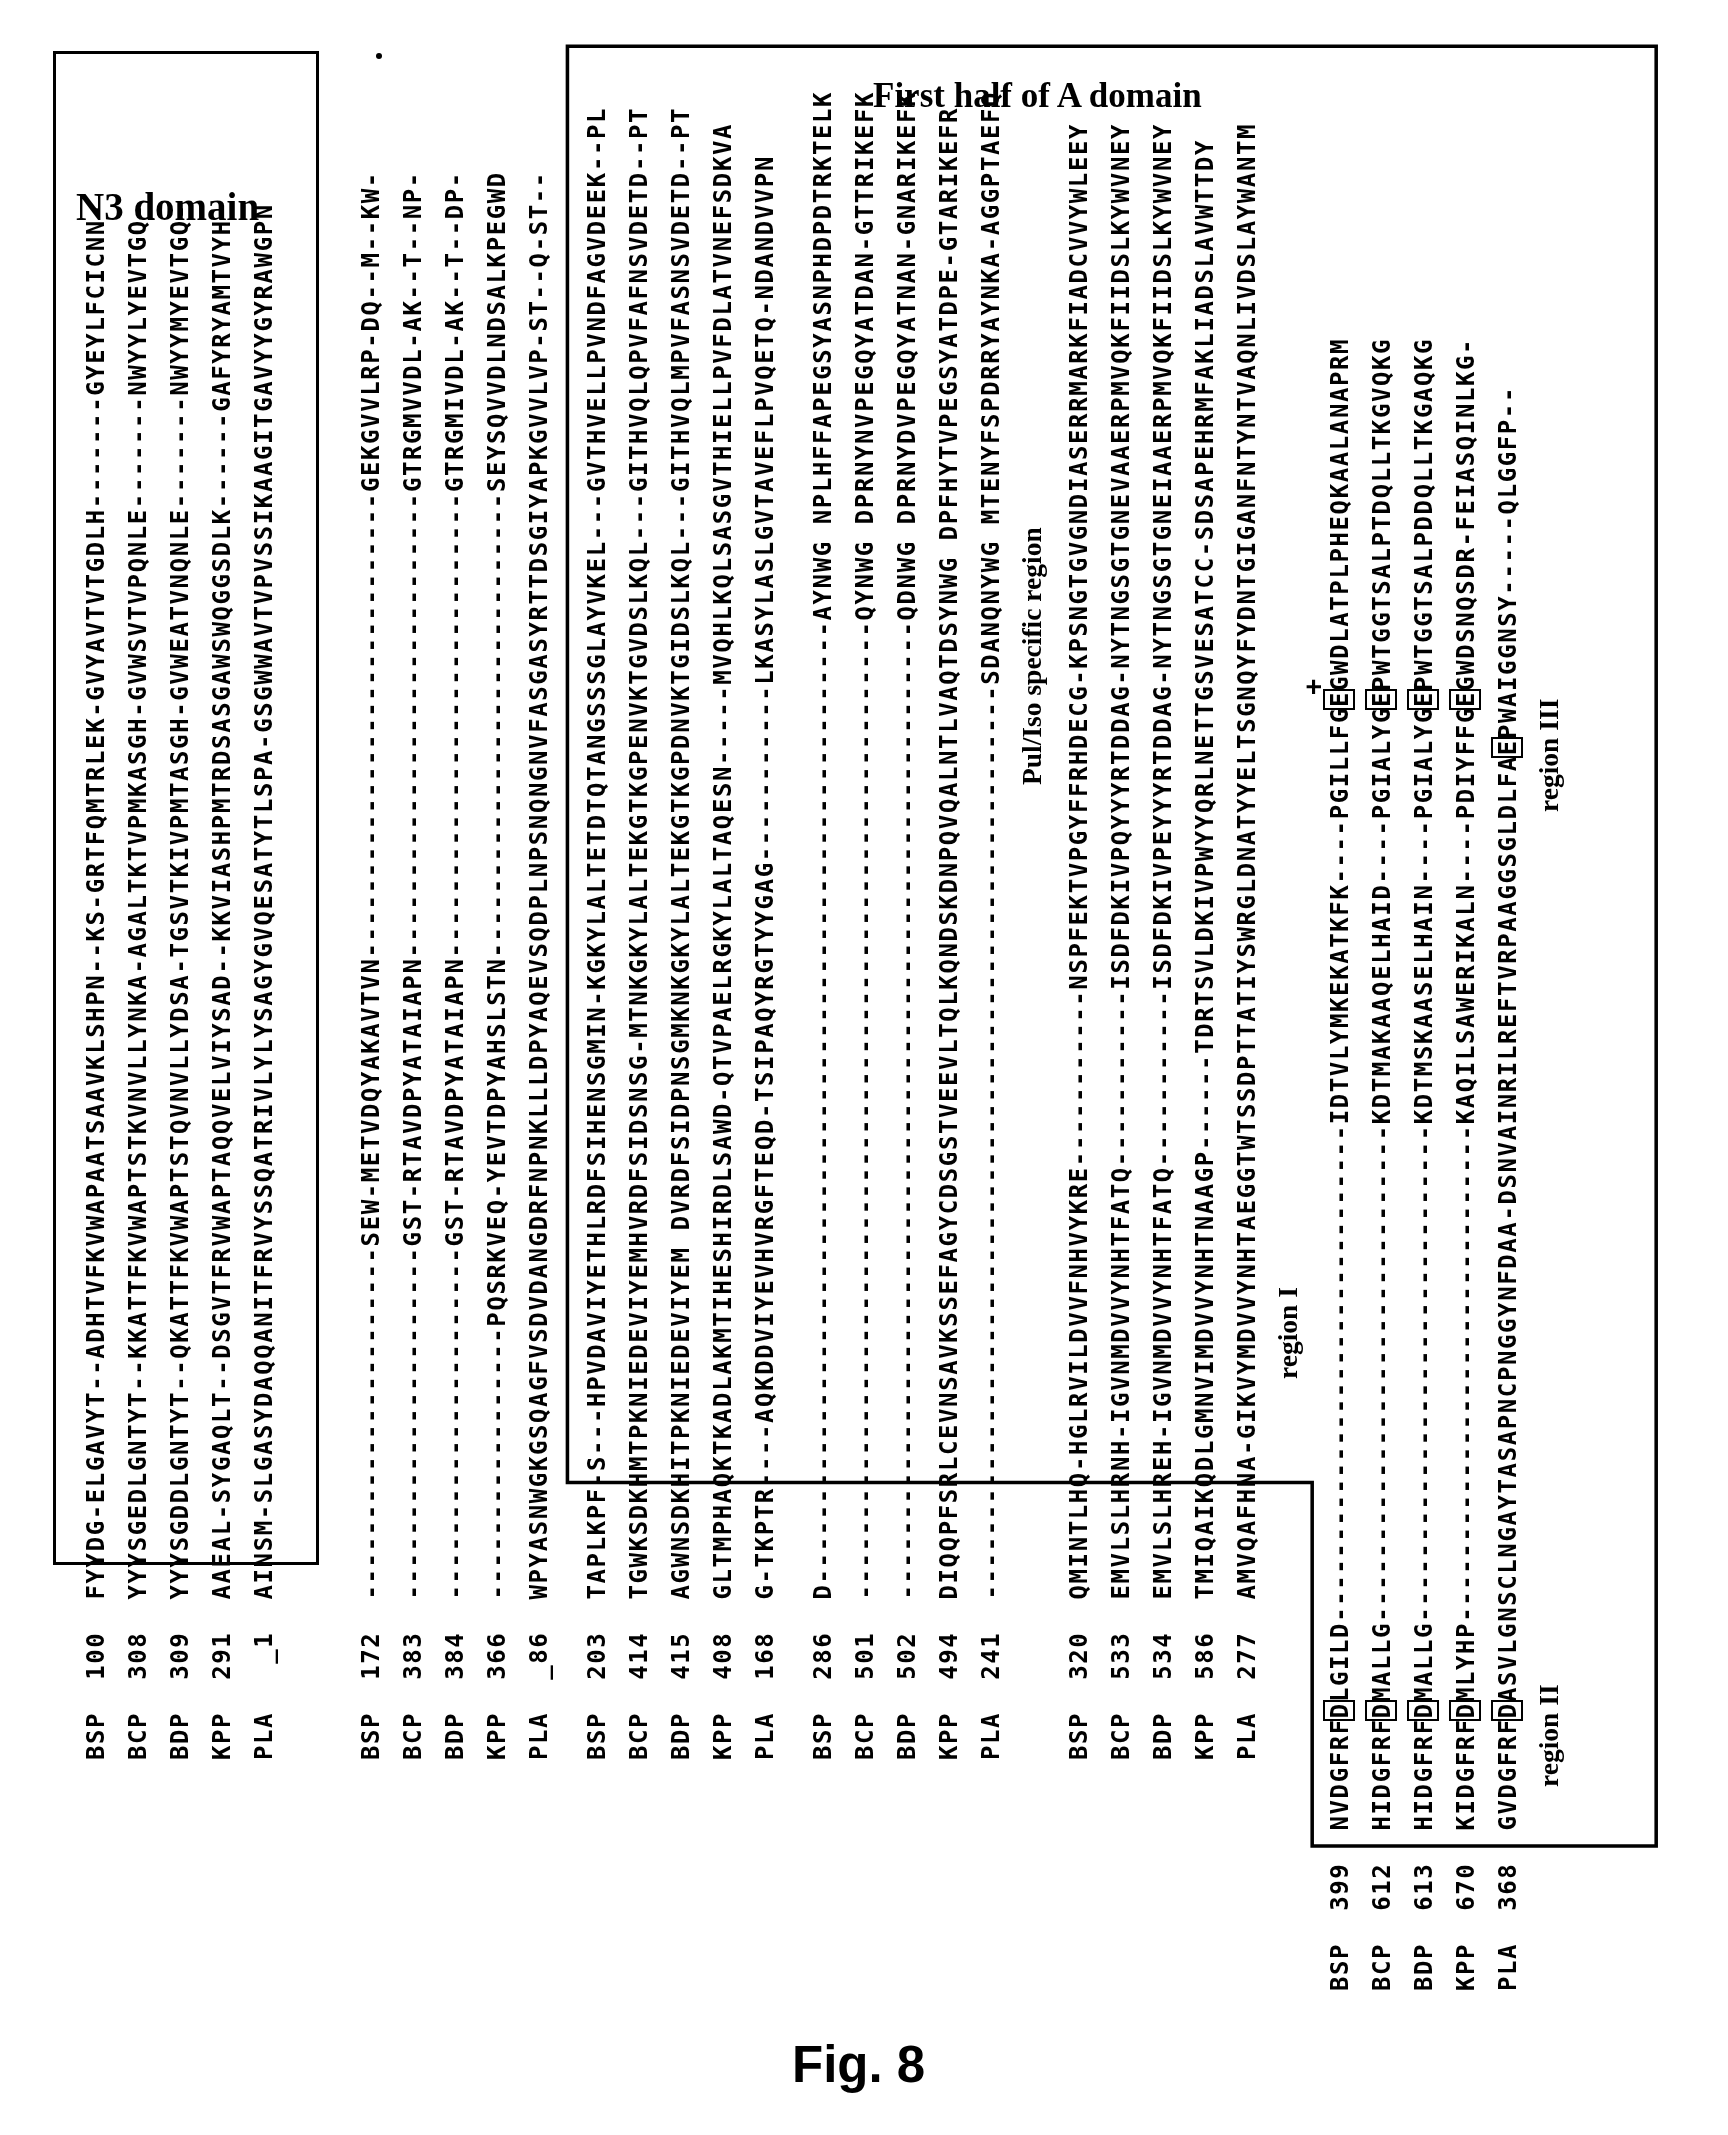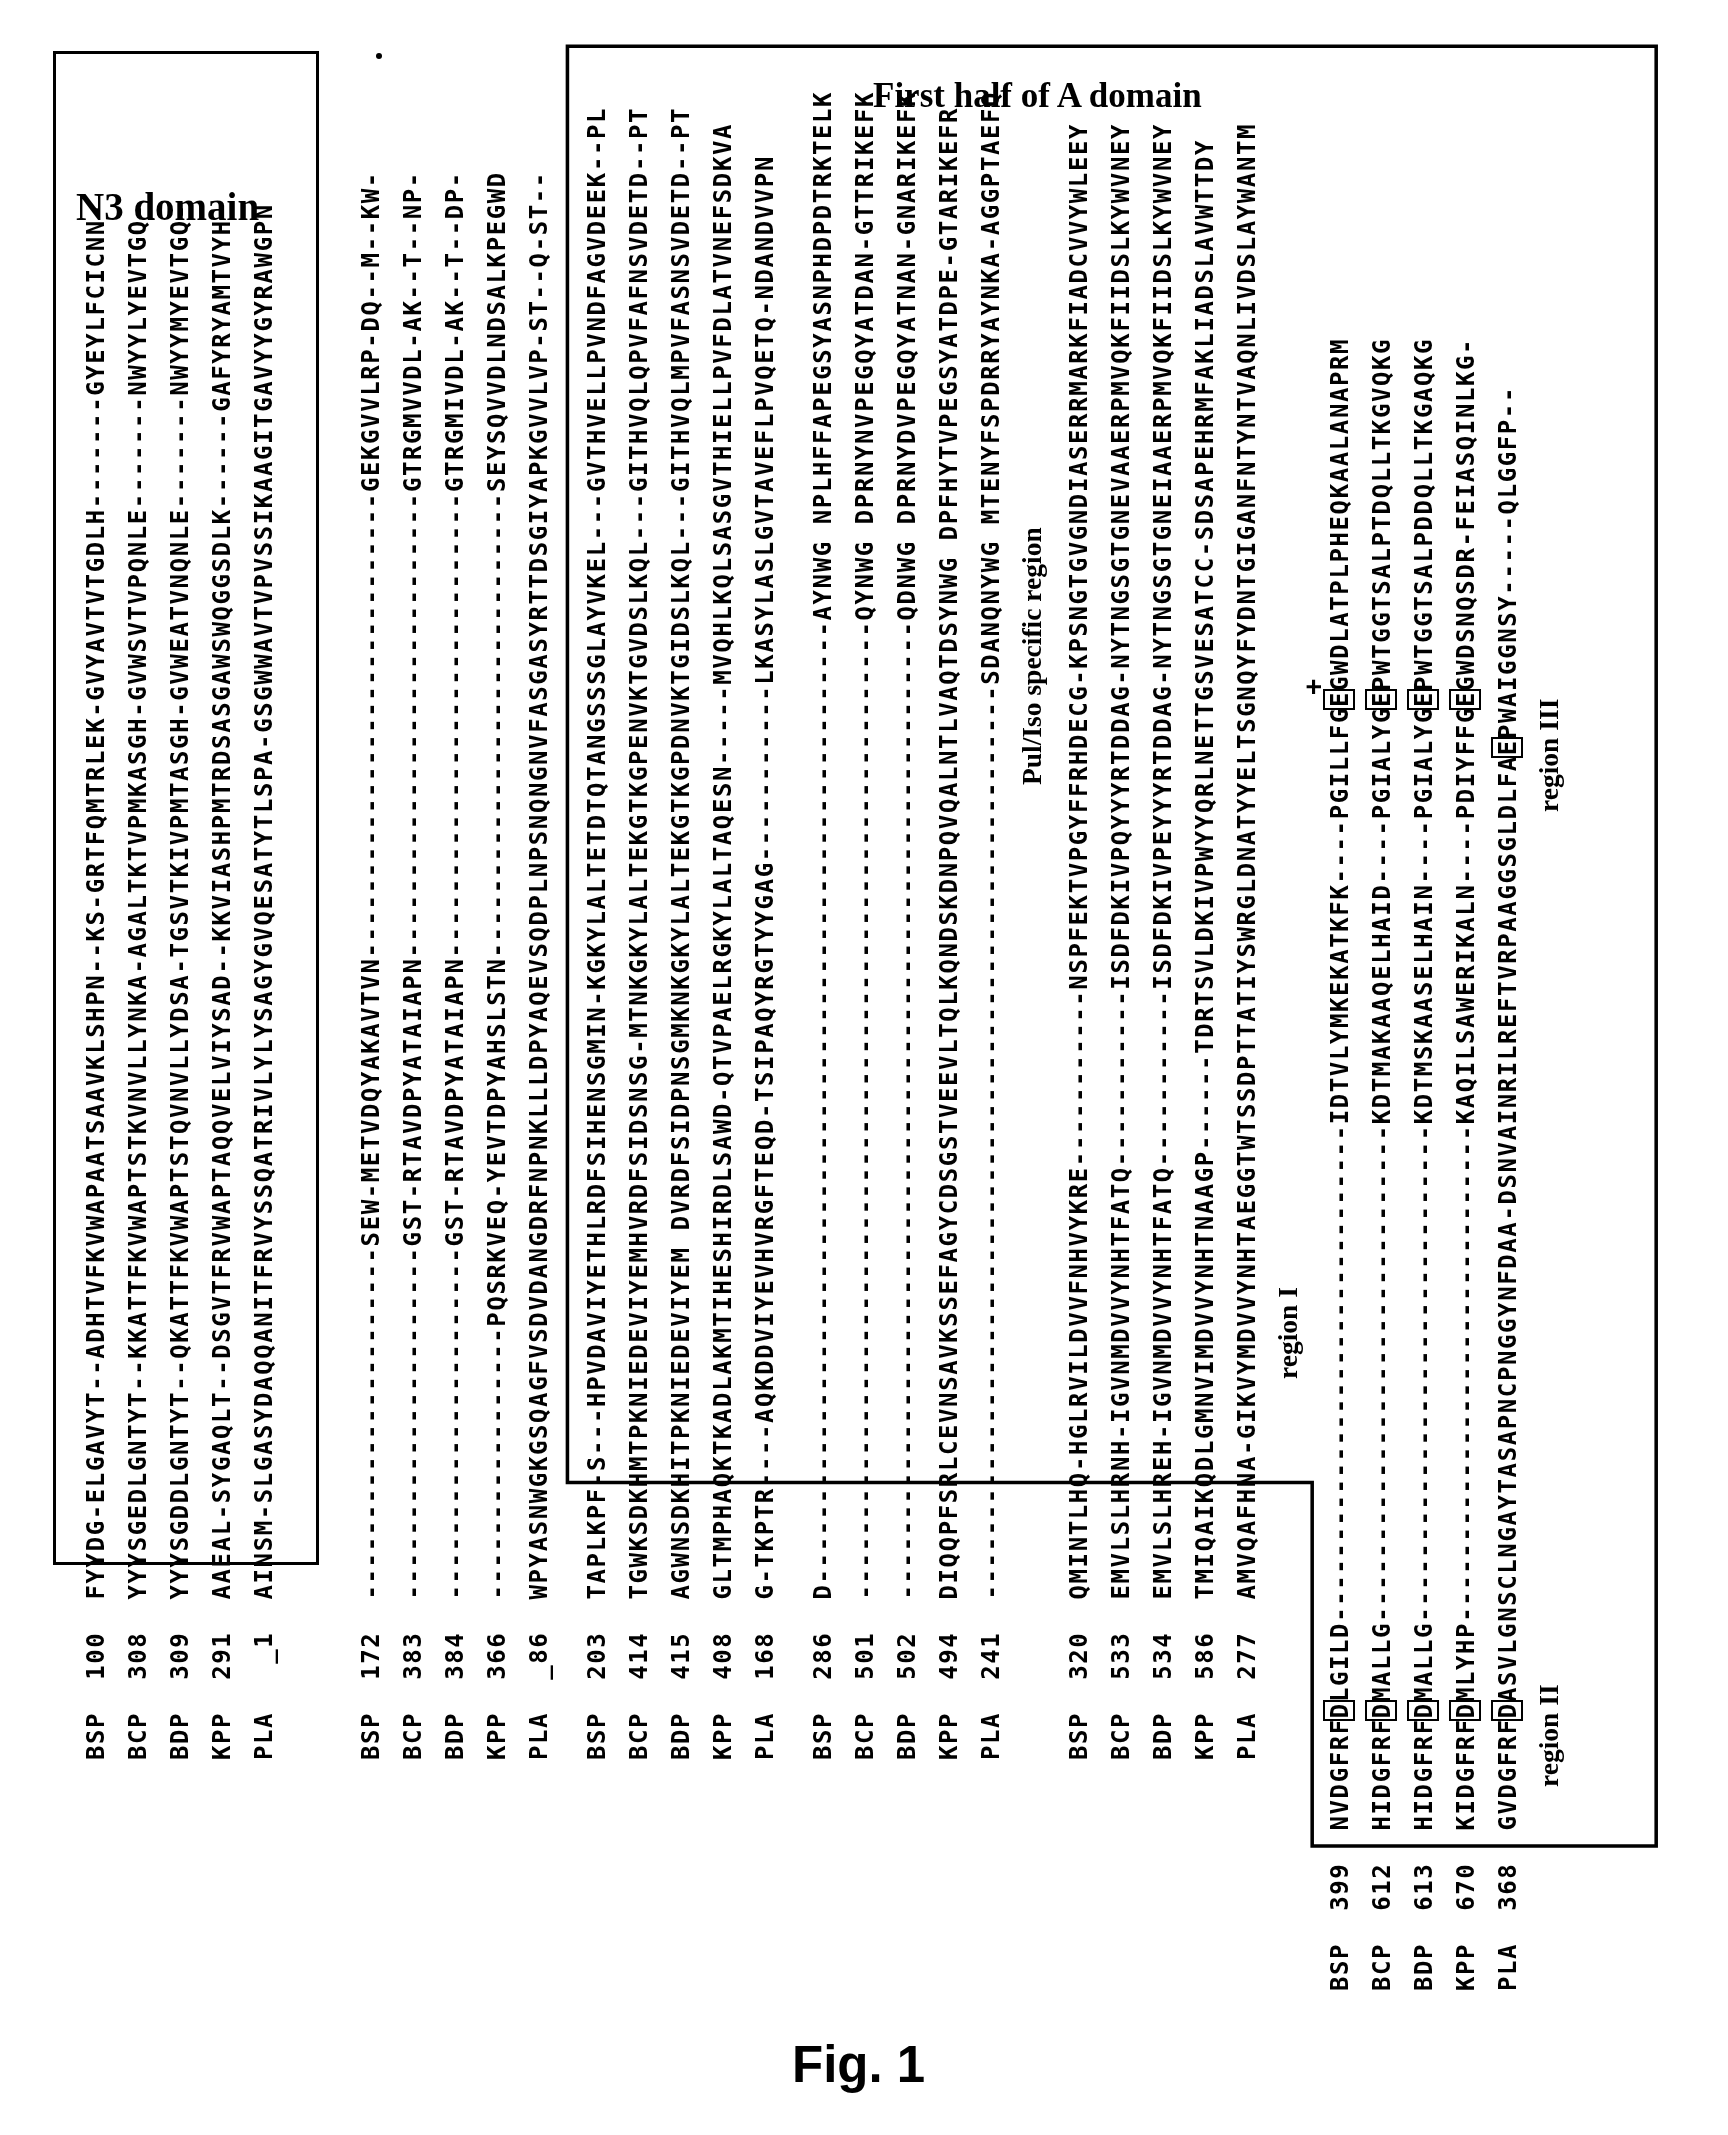--- a/index.html
+++ b/index.html
@@ -91,17 +91,17 @@
         <div class="row"><span>BDP  613  </span><span>HIDGFRF<span class="boxed">D</span>MALLG-------------------------------KDTMSKAASELHAIN----PGIALYG<span class="boxed">E</span>PWTGGTSALPDDQLLTKGAQKG</span></div>
         <div class="row"><span>KPP  670  </span><span>KIDGFRF<span class="boxed">D</span>MLYHP-------------------------------KAQILSAWERIKALN----PDIYFFG<span class="boxed">E</span>GWDSNQSDR-FEIASQINLKG-</span></div>
         <div class="row"><span>PLA  368  </span><span>GVDGFRF<span class="boxed">D</span>ASVLGNSCLNGAYTASAPNCPNGGYNFDAA-DSNVAINRILREFTVRPAAGGSGLDLFA<span class="boxed">E</span>PWAIGGNSY-----QLGGFP--</span></div>
         <div class="annline">
           <span class="ann" style="left: 204px;">region II</span>
           <span class="ann" style="left: 1179px;">region III</span>
         </div>
       </div>
     </div>
 
-  <div id="caption">Fig. 1</div>
+  <div id="caption">Fig. 8</div>
 
   <div class="dot" style="left:376px;top:53px;"></div>
 </div>
 
 
 </body></html>

